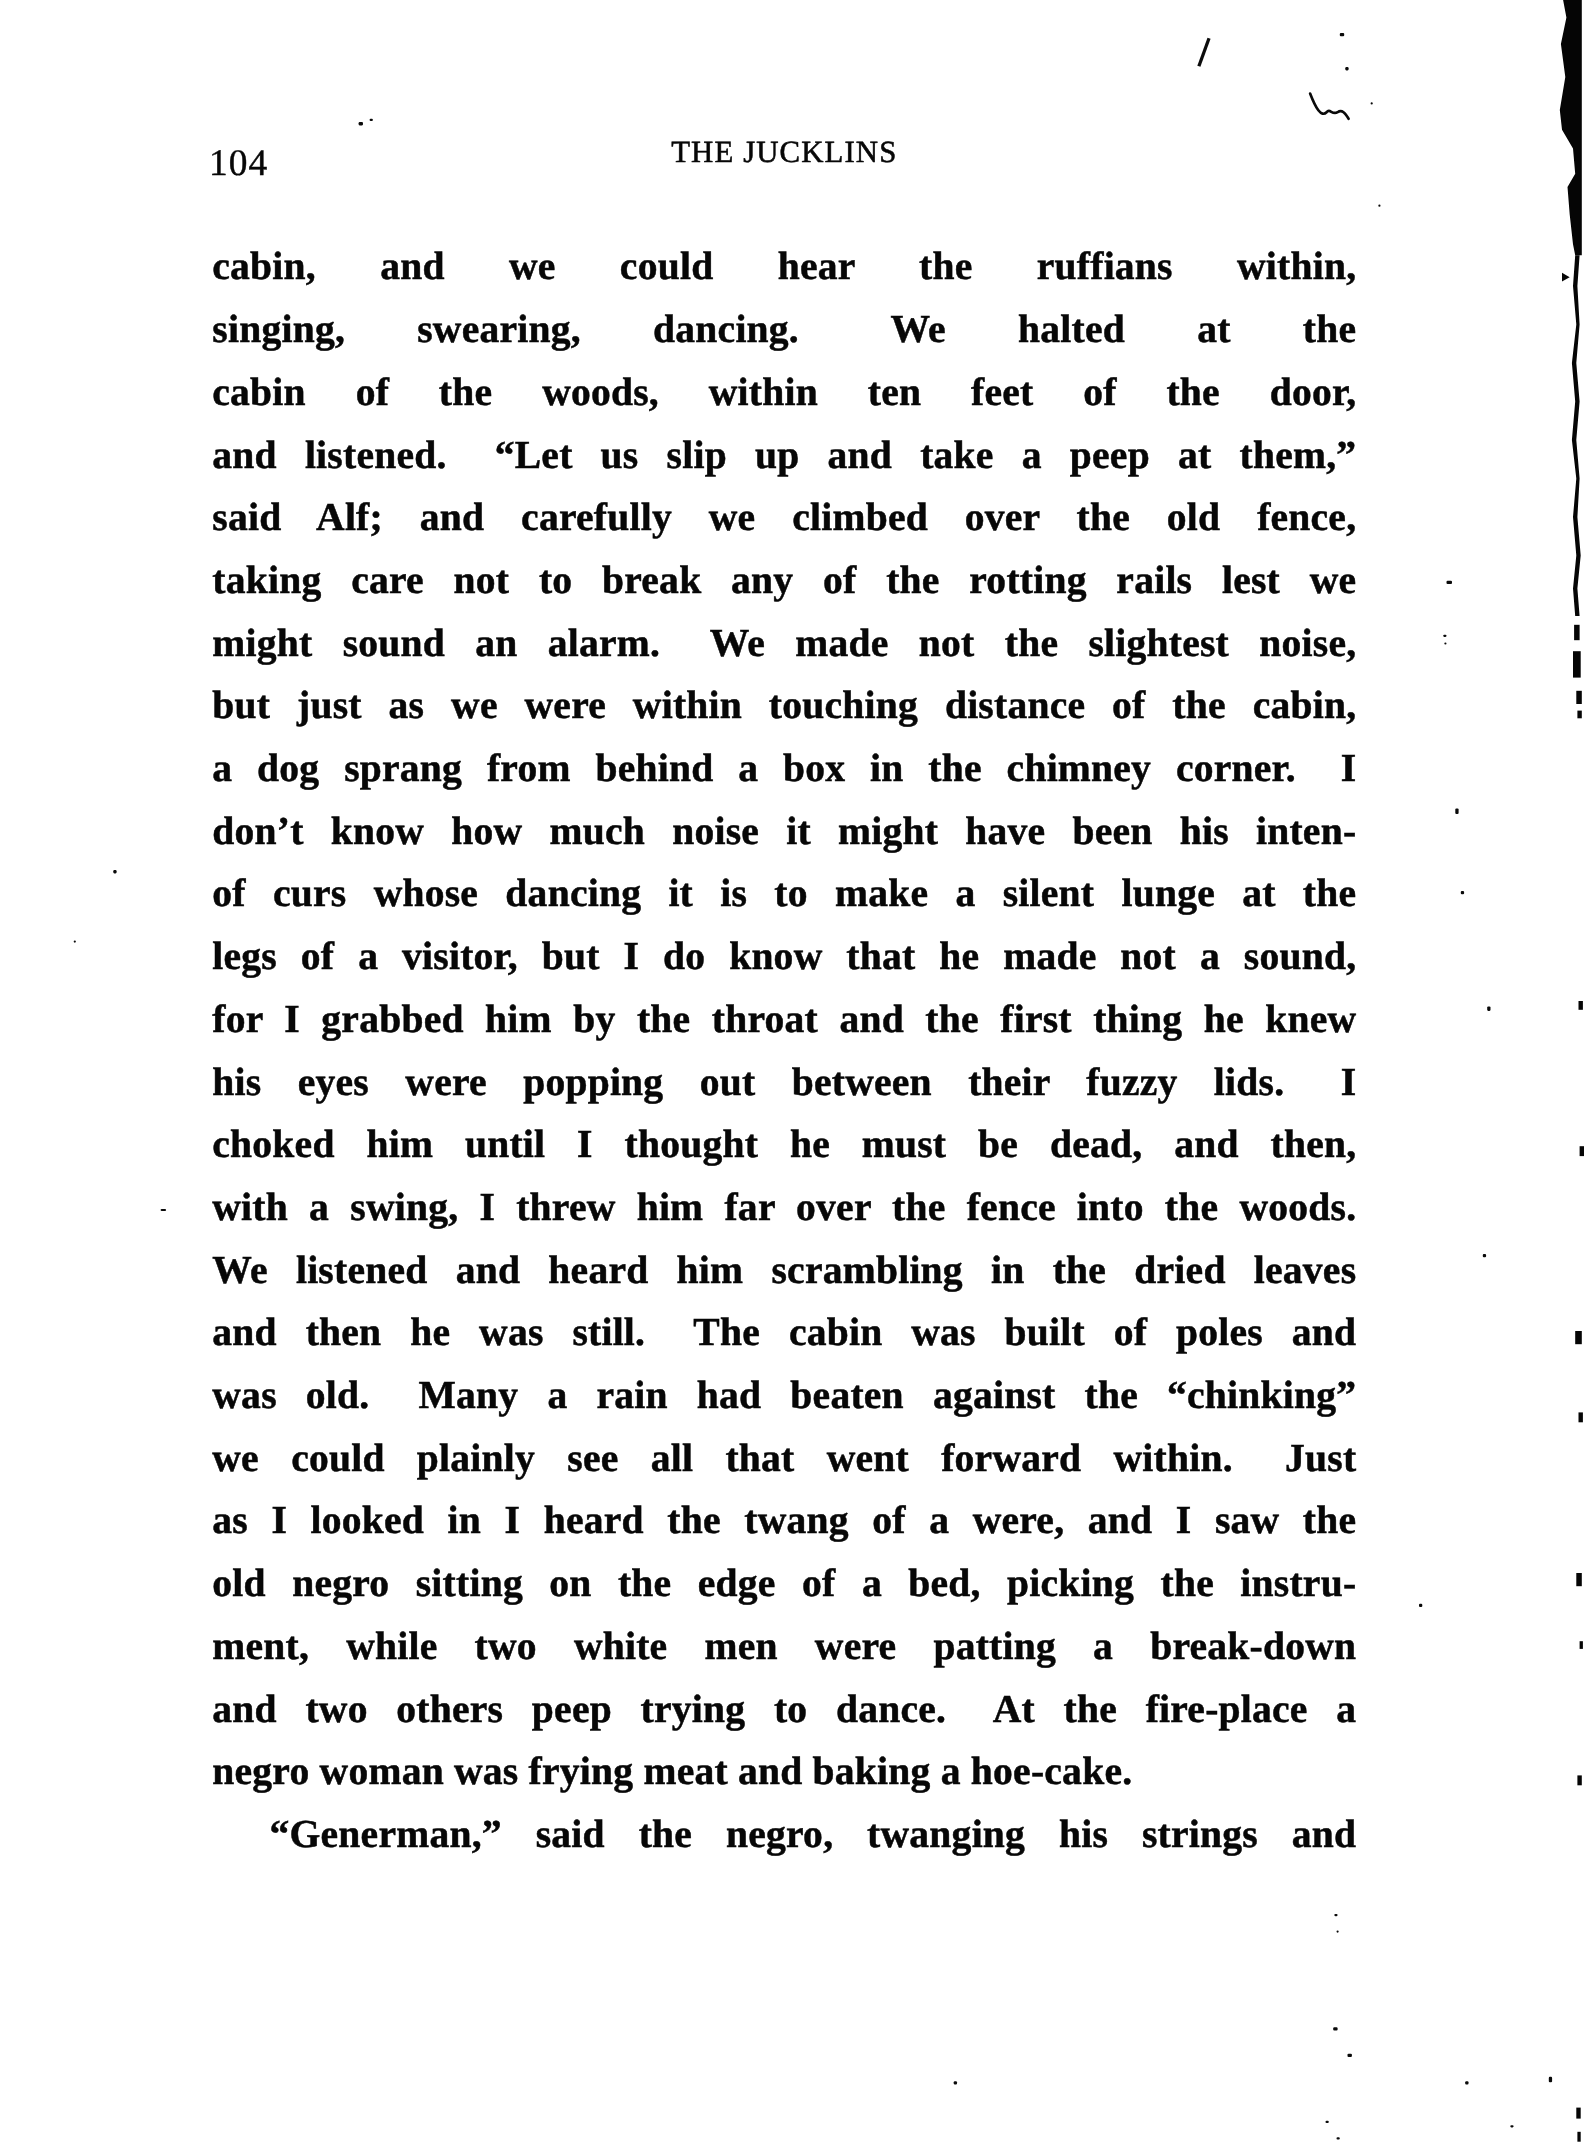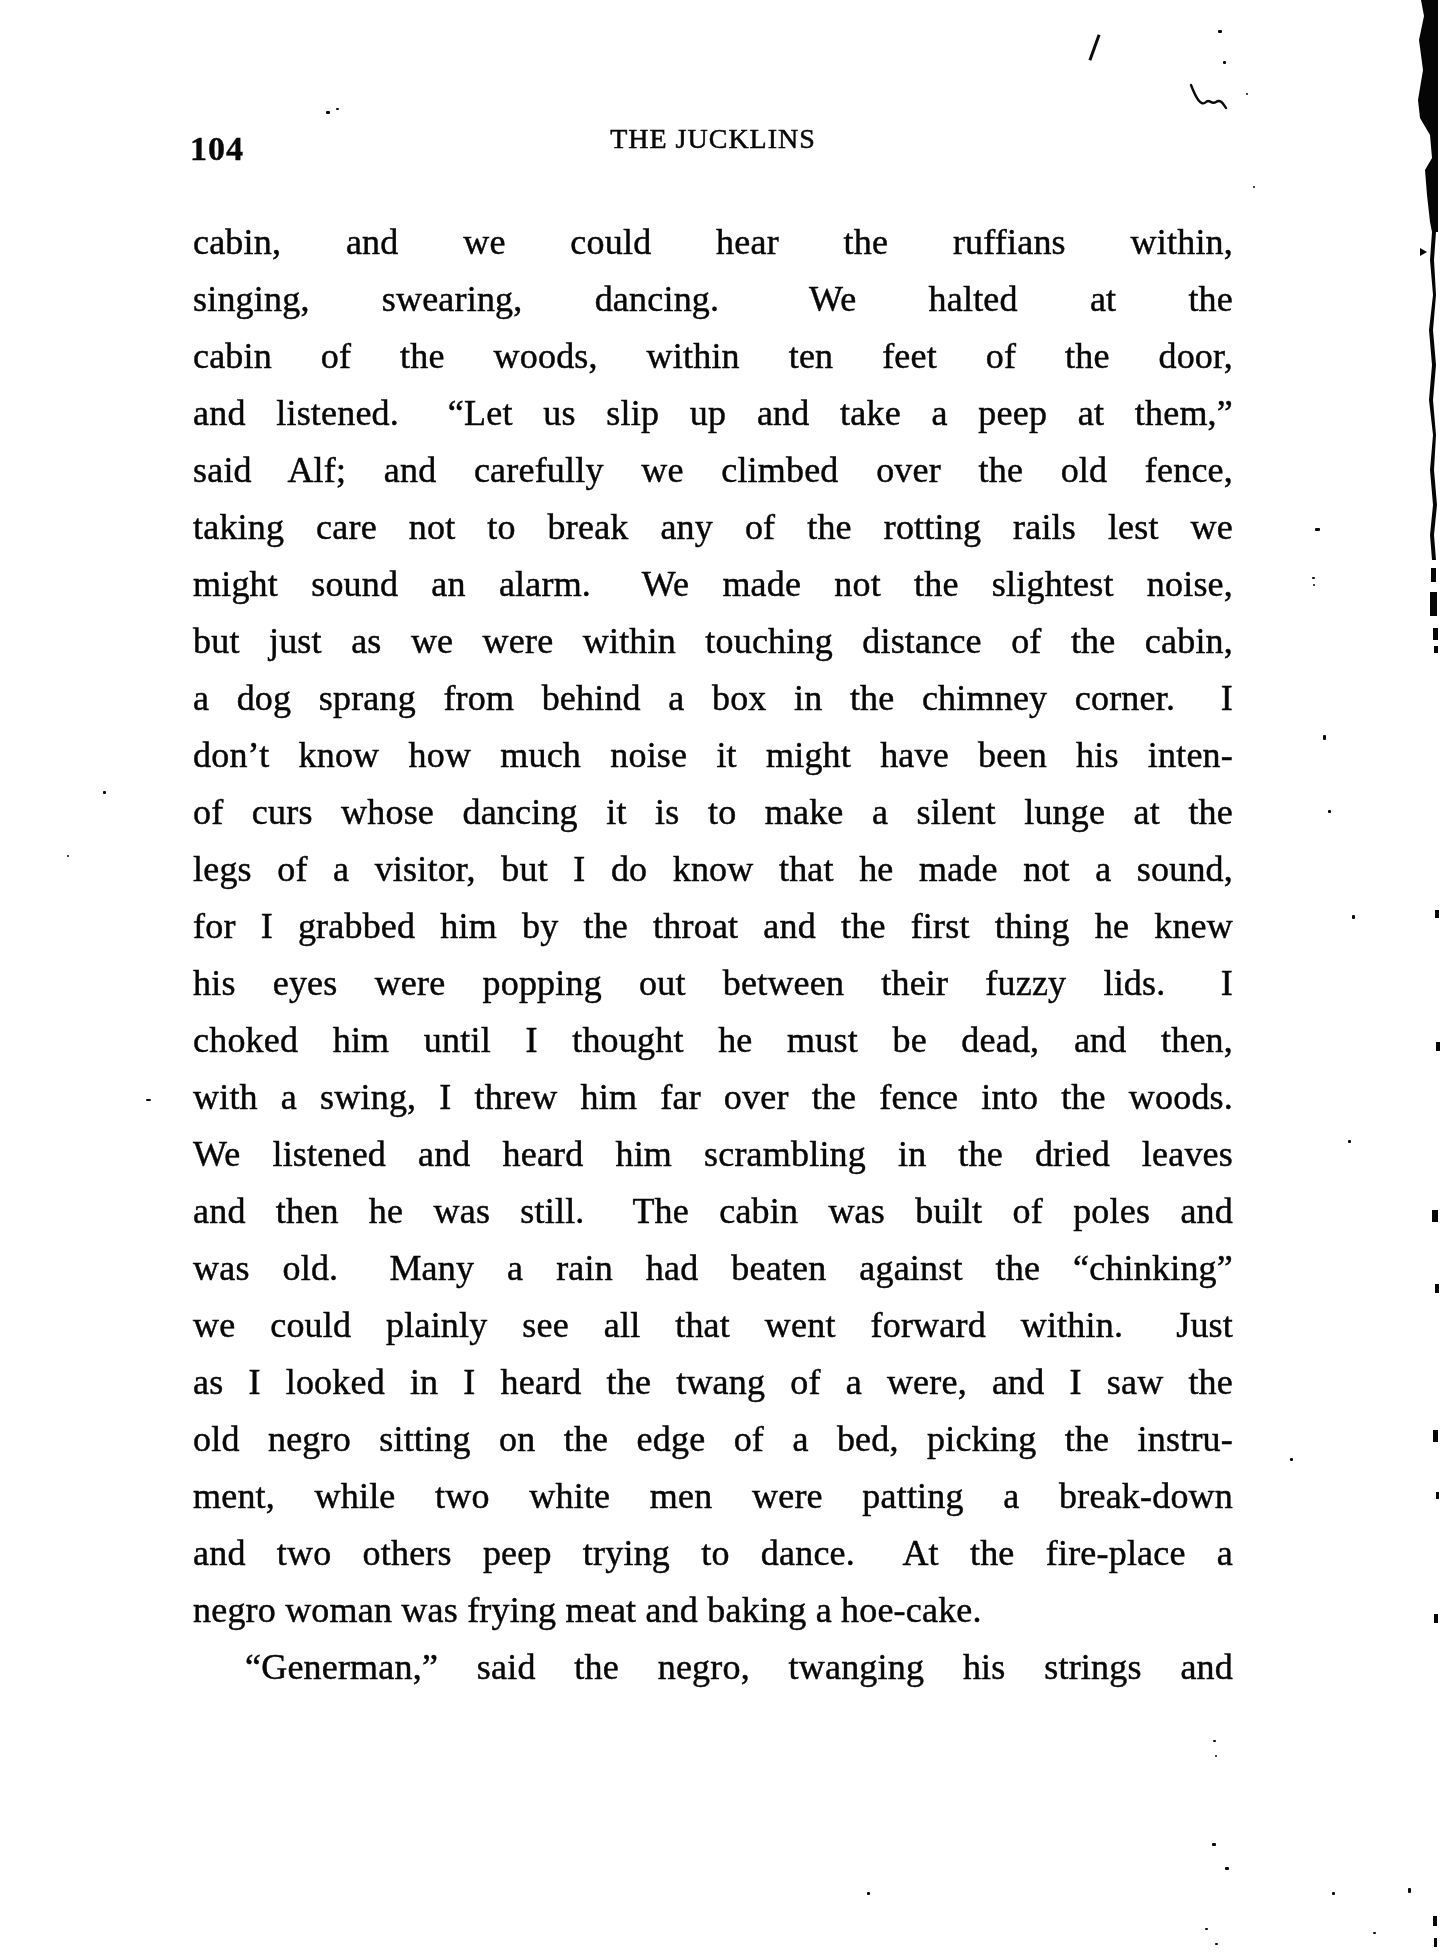--- a/index.html
+++ b/index.html
@@ -12,21 +12,21 @@
   .page {
     position: relative;
     width: 1441px; height: 1952px;
     background: #ffffff;
     color: #070707;
   }
   .page-num {
     position: absolute;
     left: 190px; top: 130px;
     font-size: 34px;
-    font-weight: 700;
+    font-weight: 400;
     letter-spacing: 1px;
     color: #070707;
     -webkit-text-stroke: 0.4px #070707;
   }
   .running-head {
     position: absolute;
     left: 193px; top: 123px;
     width: 1040px;
     text-align: center;
     font-size: 28px;
@@ -42,20 +42,21 @@
     font-size: 36px;
     color: #070707;
     letter-spacing: 0.2px;
     -webkit-text-stroke: 0.45px #070707;
   }
   .line {
     height: 57px;
     line-height: 57px;
     white-space: nowrap;
     text-align: left;
+    font-weight: bold;
   }
   .line.j {
     white-space: normal;
     text-align: justify;
     text-align-last: justify;
   }
   .speck {
     position: absolute;
     background: #0a0a0a;
     border-radius: 1px;

